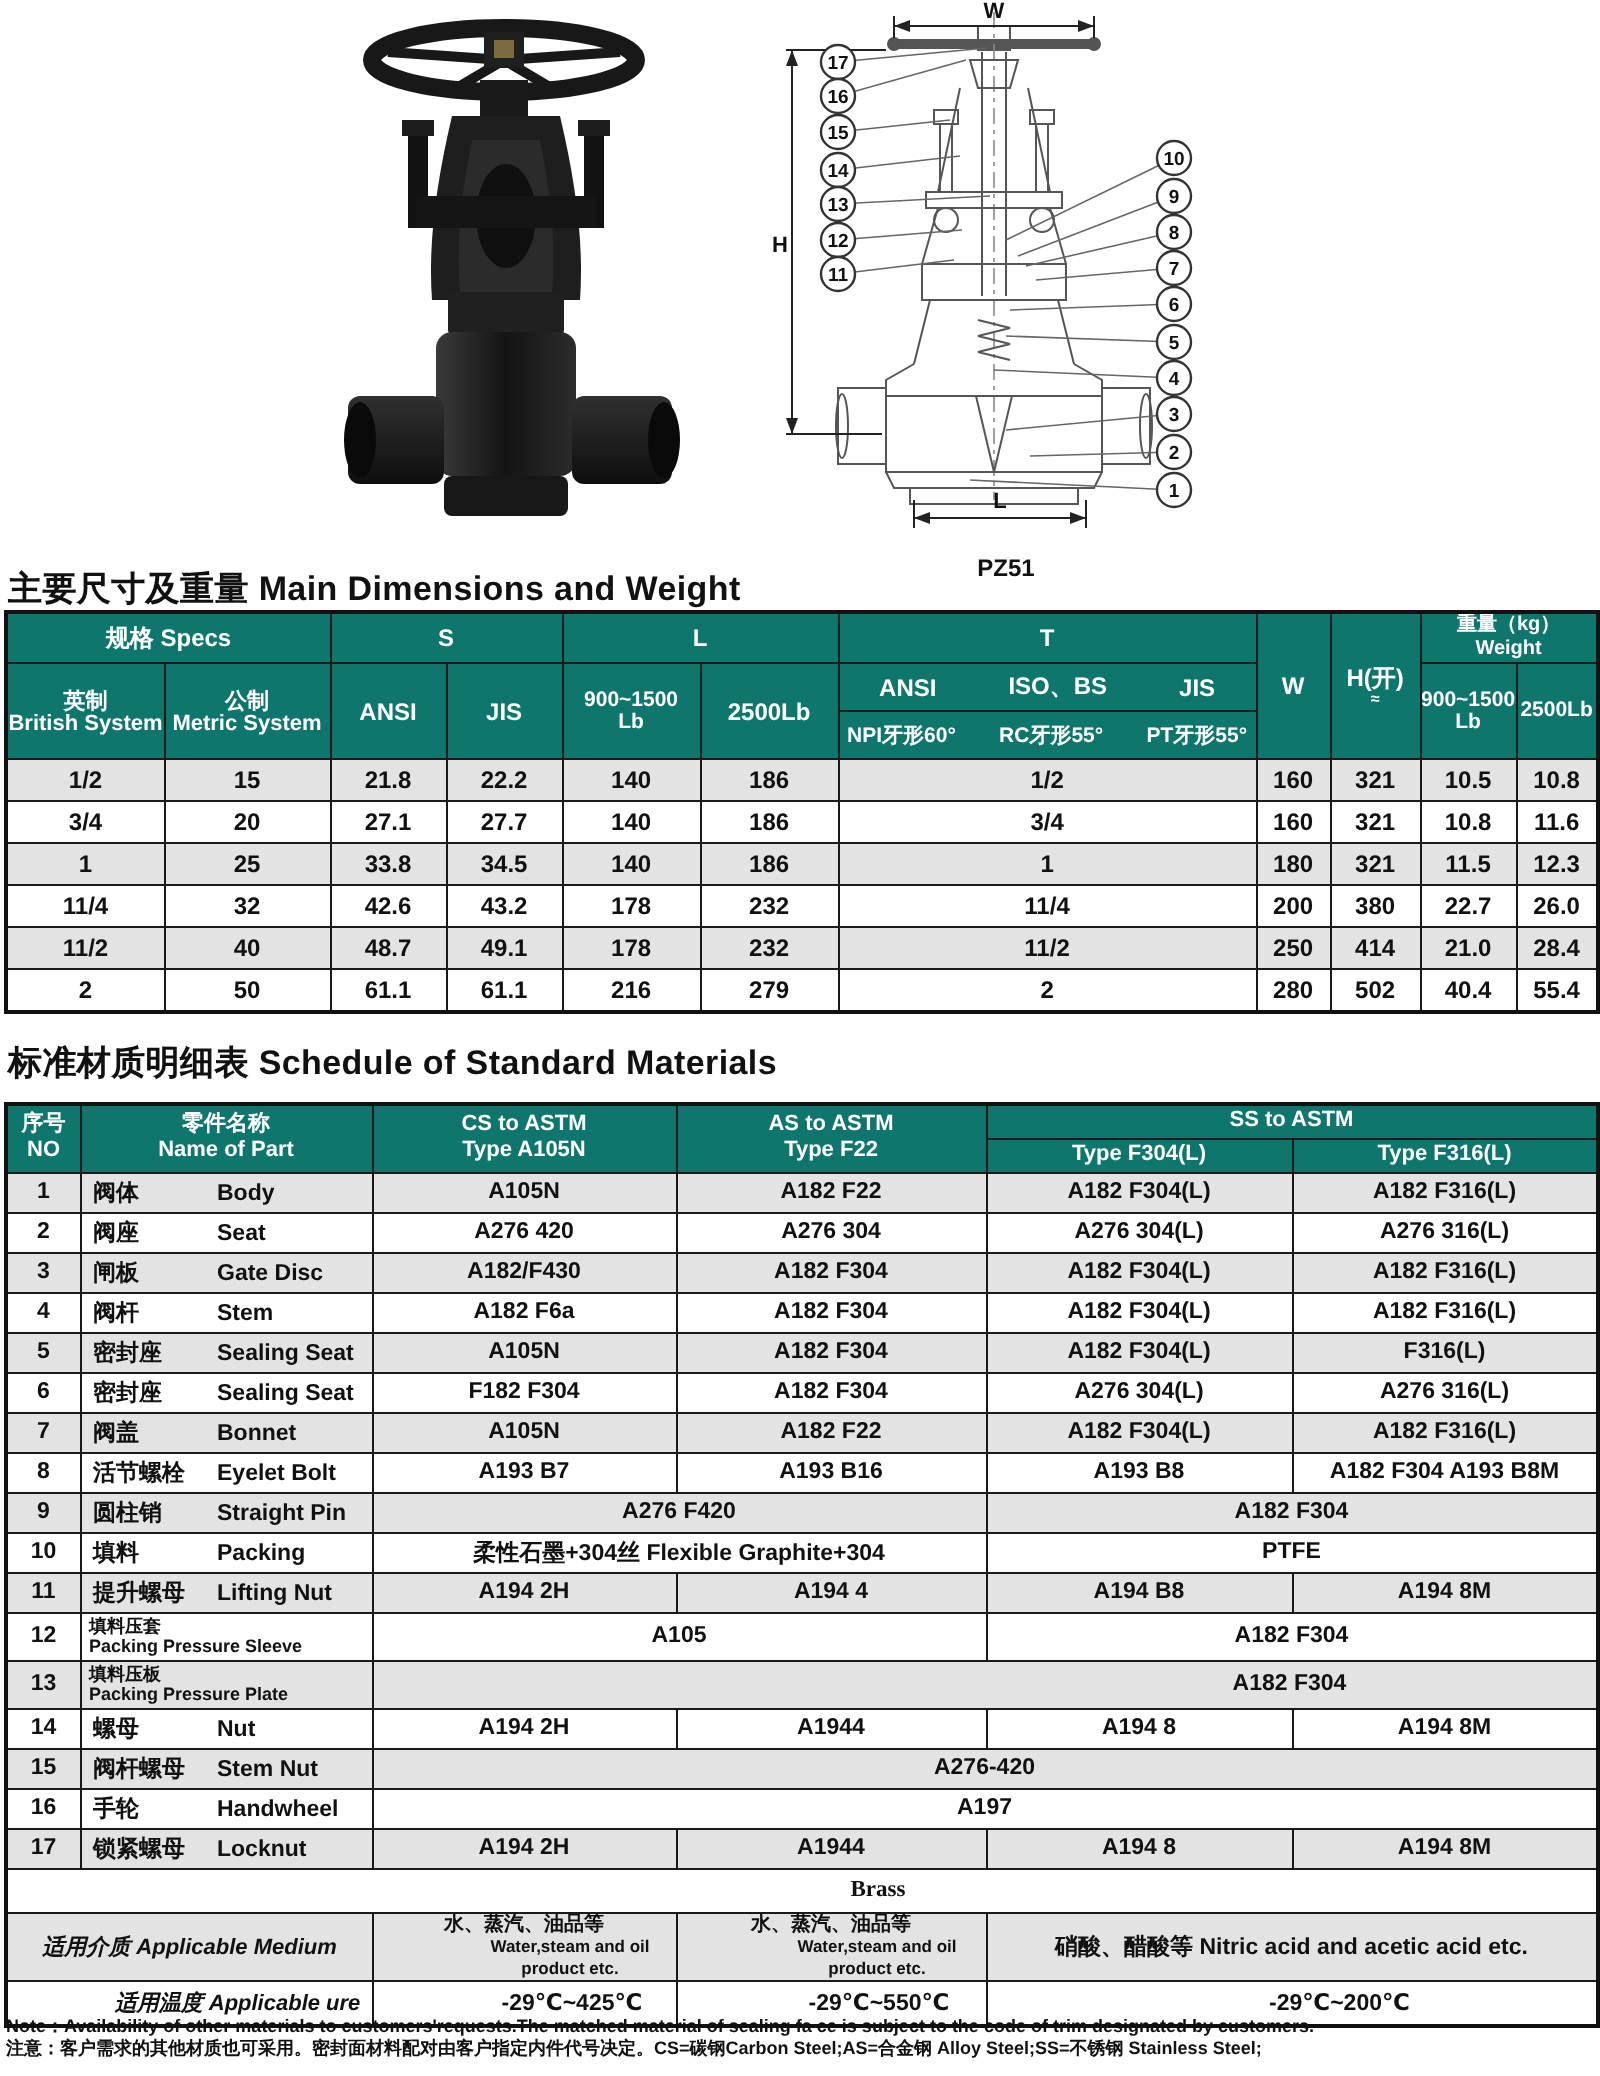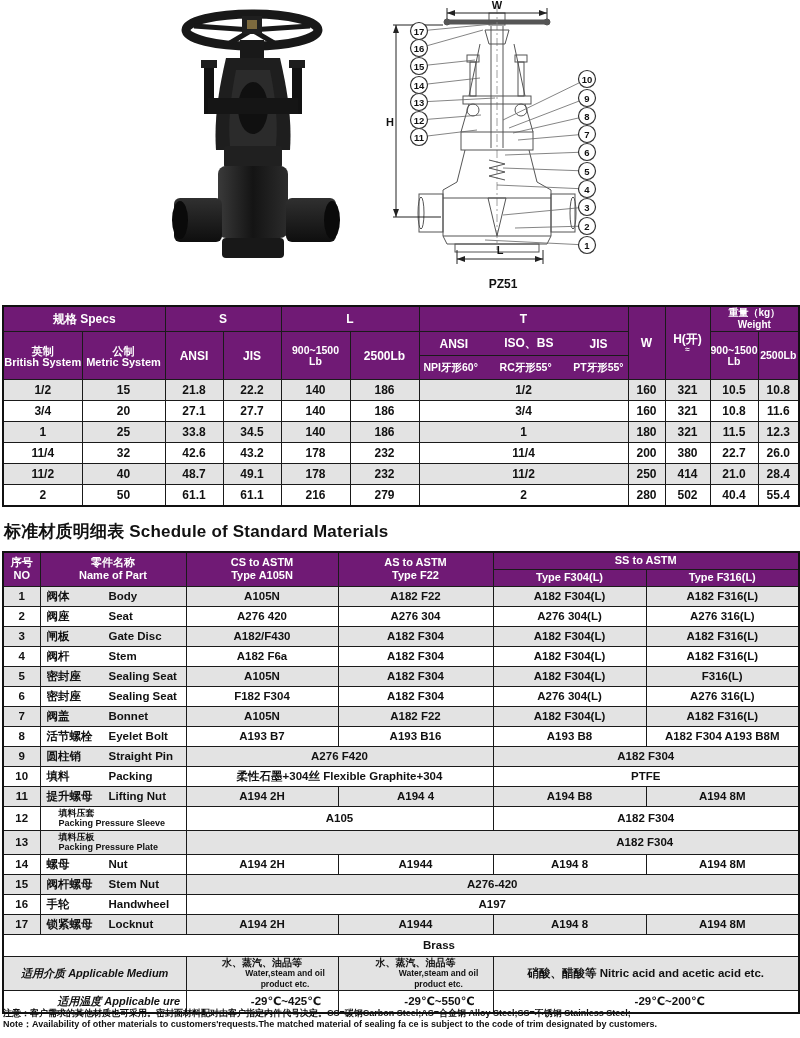--- a/index.html
+++ b/index.html
@@ -7,21 +7,21 @@
   #page{position:relative;width:800px;height:1038px;background:#fff;overflow:hidden;}
 
   
   .sec-title{position:absolute;left:4px;font-size:17px;font-weight:bold;white-space:nowrap;letter-spacing:.2px;}
   #title-dim{top:283px;}
   #title-mat{top:520px;}
 
   
   table{border-collapse:collapse;table-layout:fixed;border:2px solid #111;}
   th,td{border:1px solid #1a1a1a;text-align:center;padding:0;overflow:hidden;vertical-align:middle;}
-  th{background:#701a75;color:#fff;font-weight:bold;}
+  th{background:#0f766e;color:#fff;font-weight:bold;}
   tr.g td{background:#e3e3e3;}
   tr.w td{background:#ffffff;}
 
   
   #dim-table{position:absolute;left:2px;top:305px;width:796px;font-size:12px;font-weight:bold;}
   #dim-table thead tr.r1{height:25px;}
   #dim-table thead tr.r2{height:24px;}
   #dim-table thead tr.r3{height:24px;}
   #dim-table tbody td{height:20px;}
   .two-line{line-height:11px;font-size:10.5px;}
@@ -35,23 +35,23 @@
   .approx{font-size:8px;line-height:8px;}
 
   
   #mat-table{position:absolute;left:2px;top:551px;width:796px;font-size:11.5px;font-weight:bold;}
   #mat-table thead tr{height:17px;}
   #mat-table thead th{font-size:11px;line-height:13px;}
   #mat-table td.name{text-align:left;margin-left:17px;}
   #mat-table td.name .zh{display:inline-block;width:62px;padding-left:6px;text-align:left;}
   #mat-table td.name .en{display:inline-block;}
   #mat-table td.name.nm2{line-height:10px;}
-  #mat-table td.name.nm2 div{font-size:9px;text-align:left;padding-left:18px;}
+  #mat-table td.name.nm2 div{font-size:9px;text-align:left;padding-left:4px;}
   #mat-table td.pad-ss{padding-left:305px;}
-  td.brass-cell{padding-left:76px;height:21px;}
+  td.brass-cell{padding-left:76px;height:21px;font-family:Liberation Serif, serif;}
   td.lbl{font-size:11px;font-style:italic;}
   .medium-cell{line-height:11px;}
   .medium-cell .mzh{font-size:10px;display:block;}
   .medium-cell .men{font-size:8.5px;display:block;margin-left:46px;}
   tr.medium-row td{height:27px;}
   tr.temp-row td{height:21px;padding-left:48px;}
 
   
   #notes{position:absolute;left:3px;top:1008px;width:794px;font-size:9px;font-weight:bold;line-height:11px;white-space:nowrap;}
 
@@ -255,20 +255,21 @@
           </g>
           <g>
             <circle cx="202" cy="245" r="8.5" fill="#fff" stroke="#333" stroke-width="1.2"></circle>
             <text x="202" y="248.5" text-anchor="middle" font-size="9.5" font-weight="bold" fill="#111">1</text>
           </g>
         </g>
       <text x="118" y="288" text-anchor="middle" font-size="12" font-weight="bold" fill="#111">PZ51</text>
     </svg>
   </div>
 
+  <div id="title-dim" class="sec-title">主要尺寸及重量 Main Dimensions and Weight</div>
 
   <table id="dim-table">
     <colgroup>
       <col style="width:79px">
         <col style="width:83px">
         <col style="width:58px">
         <col style="width:58px">
       <col style="width:69px">
         <col style="width:69px">
         <col style="width:209px">
@@ -598,17 +599,17 @@
       <tr class="w temp-row">
         <td colspan="2" class="lbl">适用温度 Applicable ure</td>
         <td>-29℃~425℃</td>
         <td>-29℃~550℃</td>
         <td colspan="2">-29℃~200℃</td>
       </tr>
     </tbody>
   </table>
 
   <div id="notes">
+    <div>Note：Availability of other materials to customers'requests.The matched material of sealing fa ce is subject to the code of trim designated by customers.</div>
     <div>注意：客户需求的其他材质也可采用。密封面材料配对由客户指定内件代号决定。CS=碳钢Carbon Steel;AS=合金钢 Alloy Steel;SS=不锈钢 Stainless Steel;</div>
-    <div>Note：Availability of other materials to customers'requests.The matched material of sealing fa ce is subject to the code of trim designated by customers.</div>
   </div>
 
 </div>
 
 </body></html>

